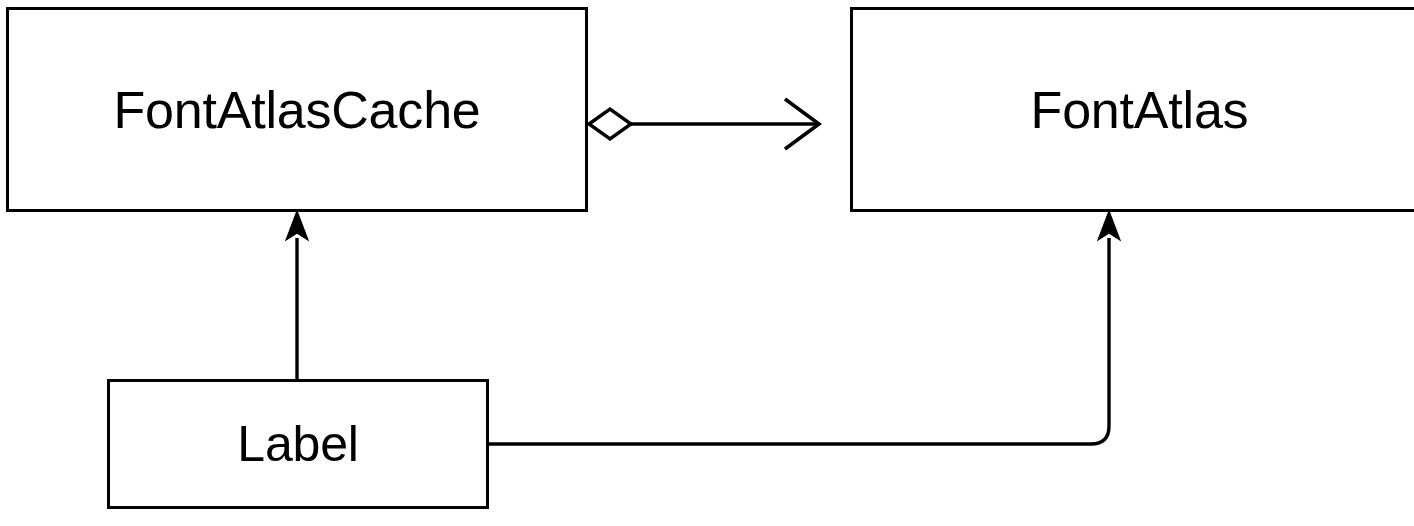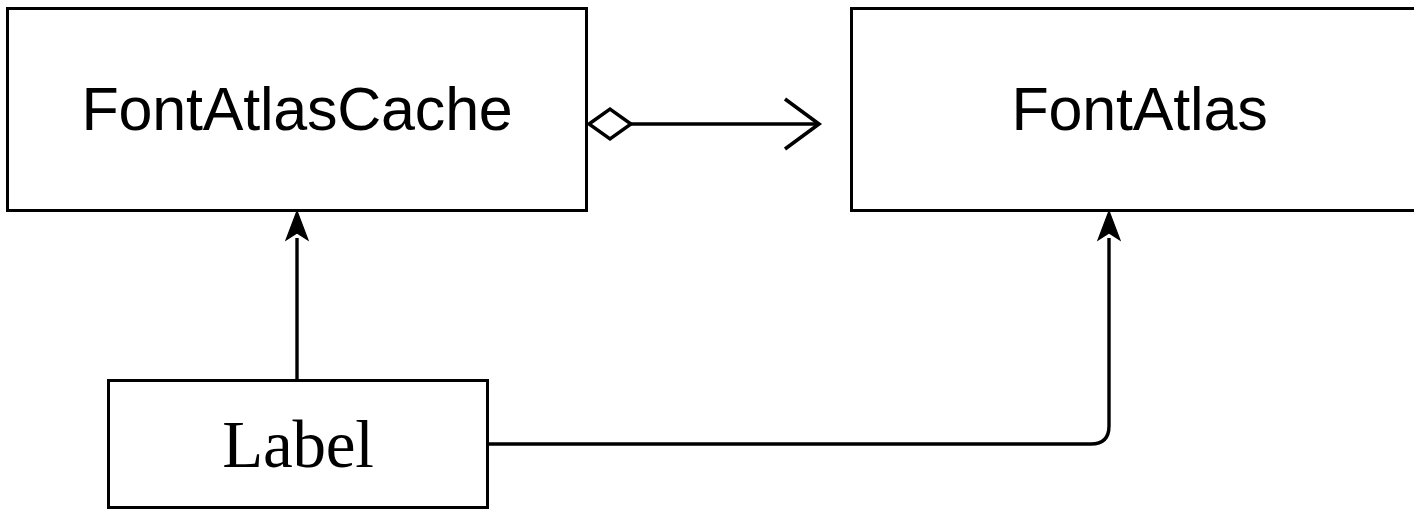--- a/index.html
+++ b/index.html
@@ -31,31 +31,30 @@
     box-sizing: border-box;
     background: #ffffff;
     border: 3px solid #000000;
     display: flex;
     align-items: center;
     justify-content: center;
     z-index: 2;
   }
   .node-label {
     font-family: "Liberation Sans", sans-serif;
-    font-size: 61px;
+    font-size: 52px;
     font-weight: 400;
     color: #000000;
     line-height: 1;
     letter-spacing: -0.2px;
     white-space: nowrap;
     -webkit-font-smoothing: antialiased;
   }
   .node-label.small {
-    font-size: 67px;
-    font-family: Liberation Serif, serif;
+    font-size: 50px;
   }
   #node-fontatlascache {
     left: 6px;
     top: 7px;
     width: 582px;
     height: 205px;
   }
   #node-fontatlas {
     left: 818px;
     top: 7px;

